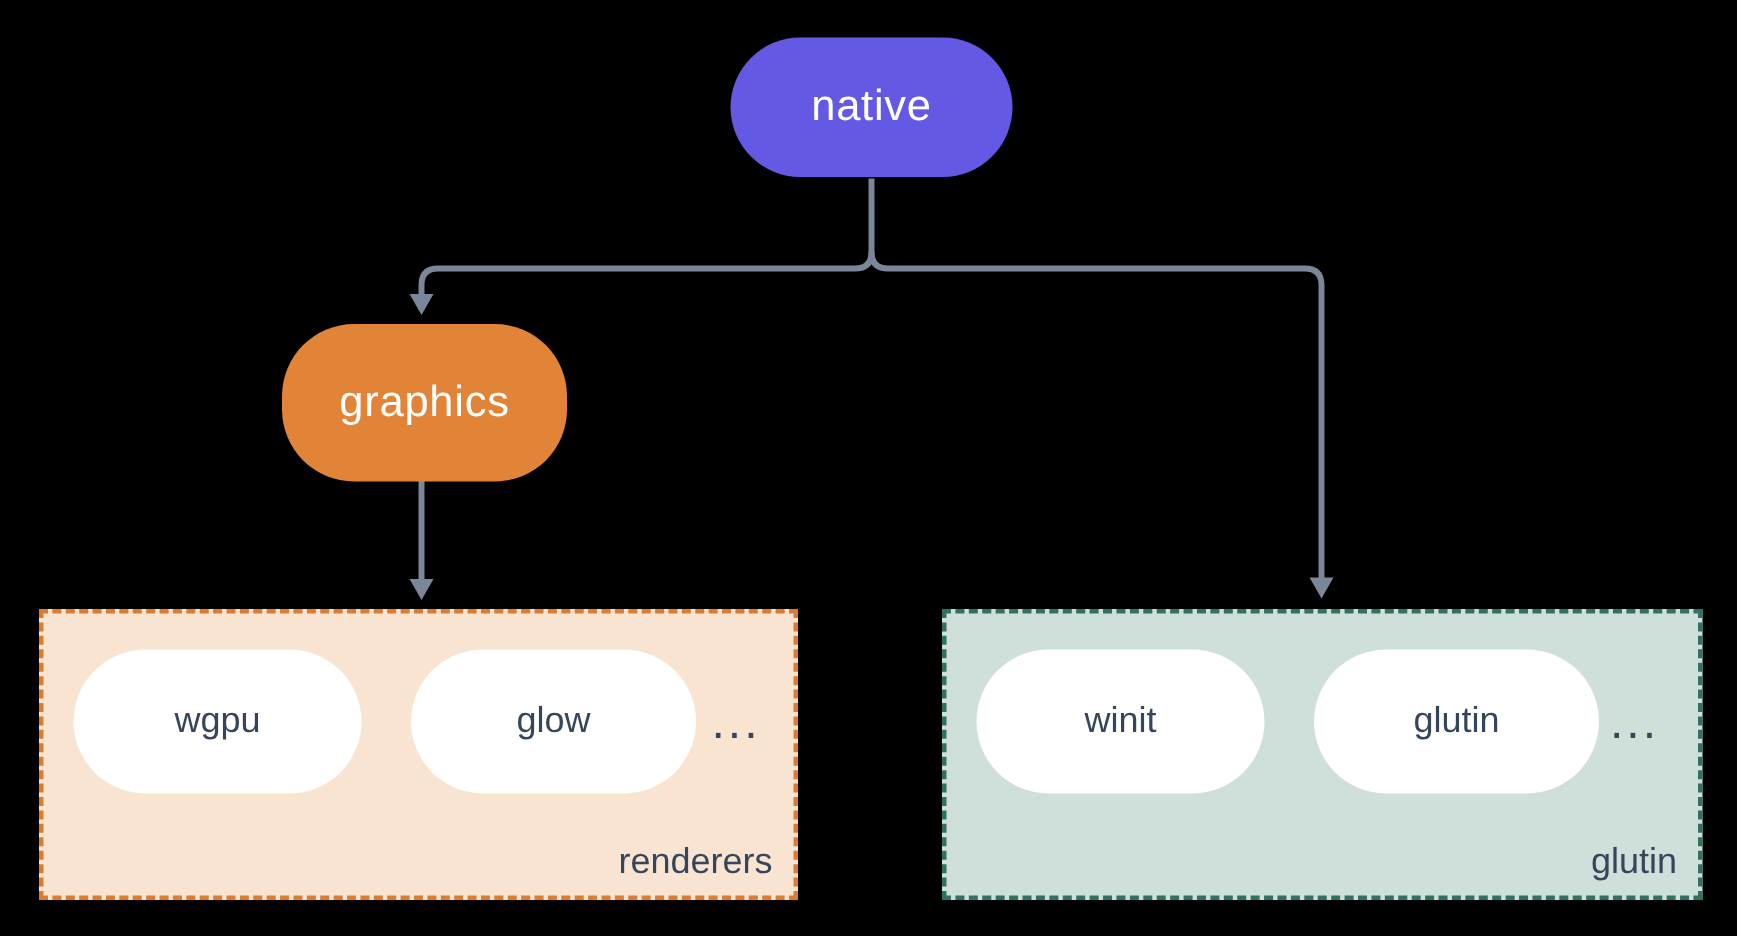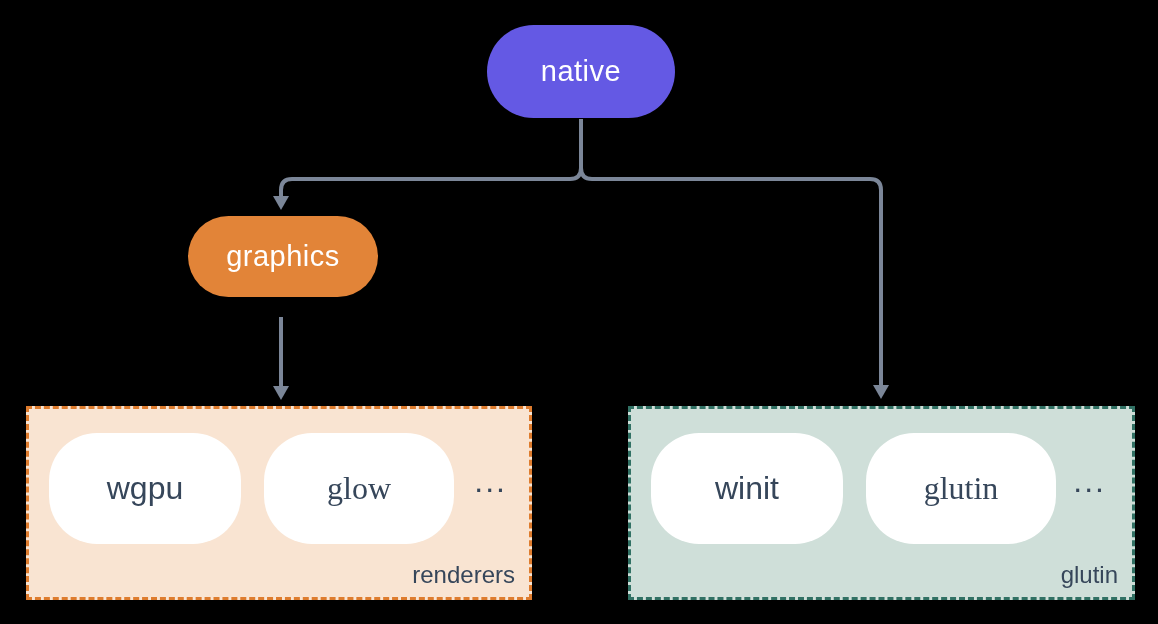--- a/index.html
+++ b/index.html
@@ -32,21 +32,21 @@
     letter-spacing: 0.5px;
   }
   .node-native {
     left: 487px; top: 25px;
     width: 188px; height: 93px;
     background: var(--native_node, #6459e4);
     border-radius: 47px;
   }
   .node-graphics {
     left: 188px; top: 216px;
-    width: 190px; height: 81px;
+    width: 190px; height: 105px;
     background: var(--graphics_node, #e28438);
     border-radius: 48px;
   }
   .group {
     position: absolute;
     top: 406px;
     height: 194px;
     box-sizing: border-box;
   }
   .group-renderers {
@@ -57,32 +57,32 @@
   }
   .group-shells {
     left: 628px;
     width: 507px;
     background: var(--shells_bg, #cfdfd9);
     border: 3px dashed var(--shells_border, #317164);
   }
   .pill {
     position: absolute;
     top: 24px;
-    height: 111px;
+    height: 96px;
     background: var(--pill_bg, #ffffff);
     border-radius: 48px;
     display: flex;
     align-items: center;
     justify-content: center;
     color: var(--pill_text, #36465a);
-    font-size: 32px;
+    font-size: 24px;
     font-weight: 400;
   }
   .pill-1 { left: 20px;  width: 192px; }
-  .pill-2 { left: 235px; width: 190px; font-family: Liberation Serif, serif; }
+  .pill-2 { left: 245px; width: 190px; }
   .ellipsis {
     position: absolute;
     top: 54px;
     color: var(--pill_text, #36465a);
     font-size: 32px;
     font-weight: 500;
     letter-spacing: 2px;
   }
   .group-renderers .ellipsis { right: 22px; }
   .group-shells    .ellipsis { right: 26px; }

